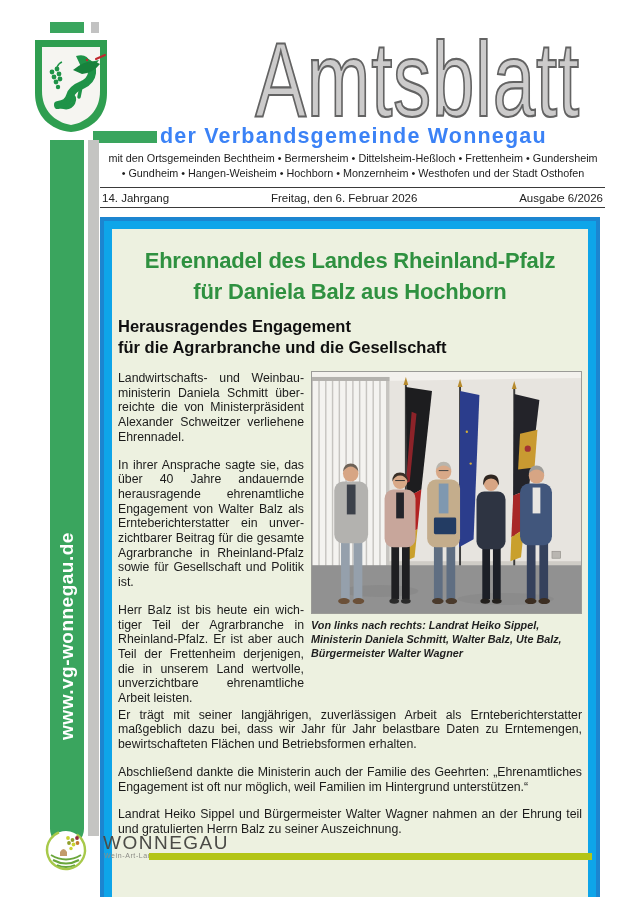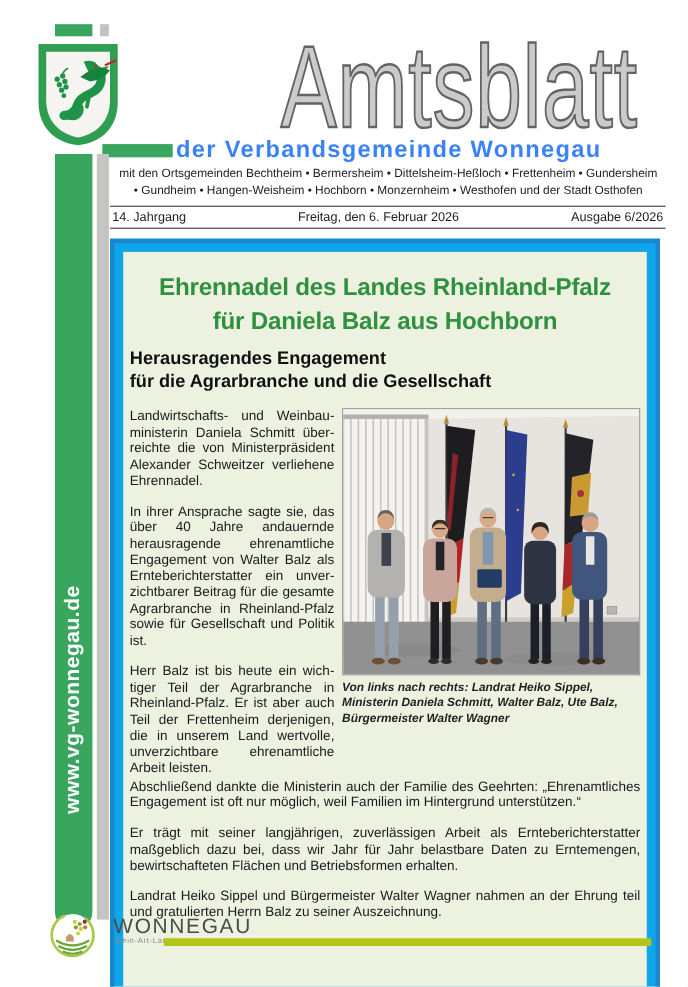--- a/index.html
+++ b/index.html
@@ -255,22 +255,22 @@
                   <circle cx="232" cy="104" r="8" fill="#d7a584"></circle>
                   <path d="M224,102 q1,-8 8,-8 q7,0 8,8 q-4,-4 -8,-4 q-4,0 -8,4" fill="#9e9c98"></path>
                 </g>
               </svg>
             </div>
             <div class="caption">Von links nach rechts: Landrat Heiko Sippel, Ministerin Daniela Schmitt, Walter Balz, Ute Balz, Bürgermeister Walter Wagner</div>
           </div>
         </div>
 
         <div class="full-paras">
+          <p class="body-p">Er trägt mit seiner langjährigen, zuverlässigen Arbeit als Ernteberichterstatter maßgeb­lich dazu bei, dass wir Jahr für Jahr belastbare Daten zu Erntemengen, bewirtschafteten Flächen und Betriebsformen erhalten.</p>
           <p class="body-p">Abschließend dankte die Ministerin auch der Familie des Geehrten: „Ehrenamtliches Engagement ist oft nur möglich, weil Familien im Hintergrund unterstützen.“</p>
-          <p class="body-p">Er trägt mit seiner langjährigen, zuverlässigen Arbeit als Ernteberichterstatter maßgeb­lich dazu bei, dass wir Jahr für Jahr belastbare Daten zu Erntemengen, bewirtschafteten Flächen und Betriebsformen erhalten.</p>
           <p class="body-p">Landrat Heiko Sippel und Bürgermeister Walter Wagner nahmen an der Ehrung teil und gratulierten Herrn Balz zu seiner Auszeichnung.</p>
         </div>
       </div>
     </div>
   </div>
 
   <svg class="logo" viewBox="0 0 46 44">
     <circle cx="22" cy="22" r="19" fill="#ffffff" stroke="#a7c94a" stroke-width="2.4" stroke-dasharray="100 20" transform="rotate(-55 22 22)"></circle>
     <path d="M7,27 q15,9 30,0" stroke="#6aa63a" stroke-width="2" fill="none"></path>
     <path d="M9,32 q13,7 26,0" stroke="#6aa63a" stroke-width="2" fill="none"></path>

